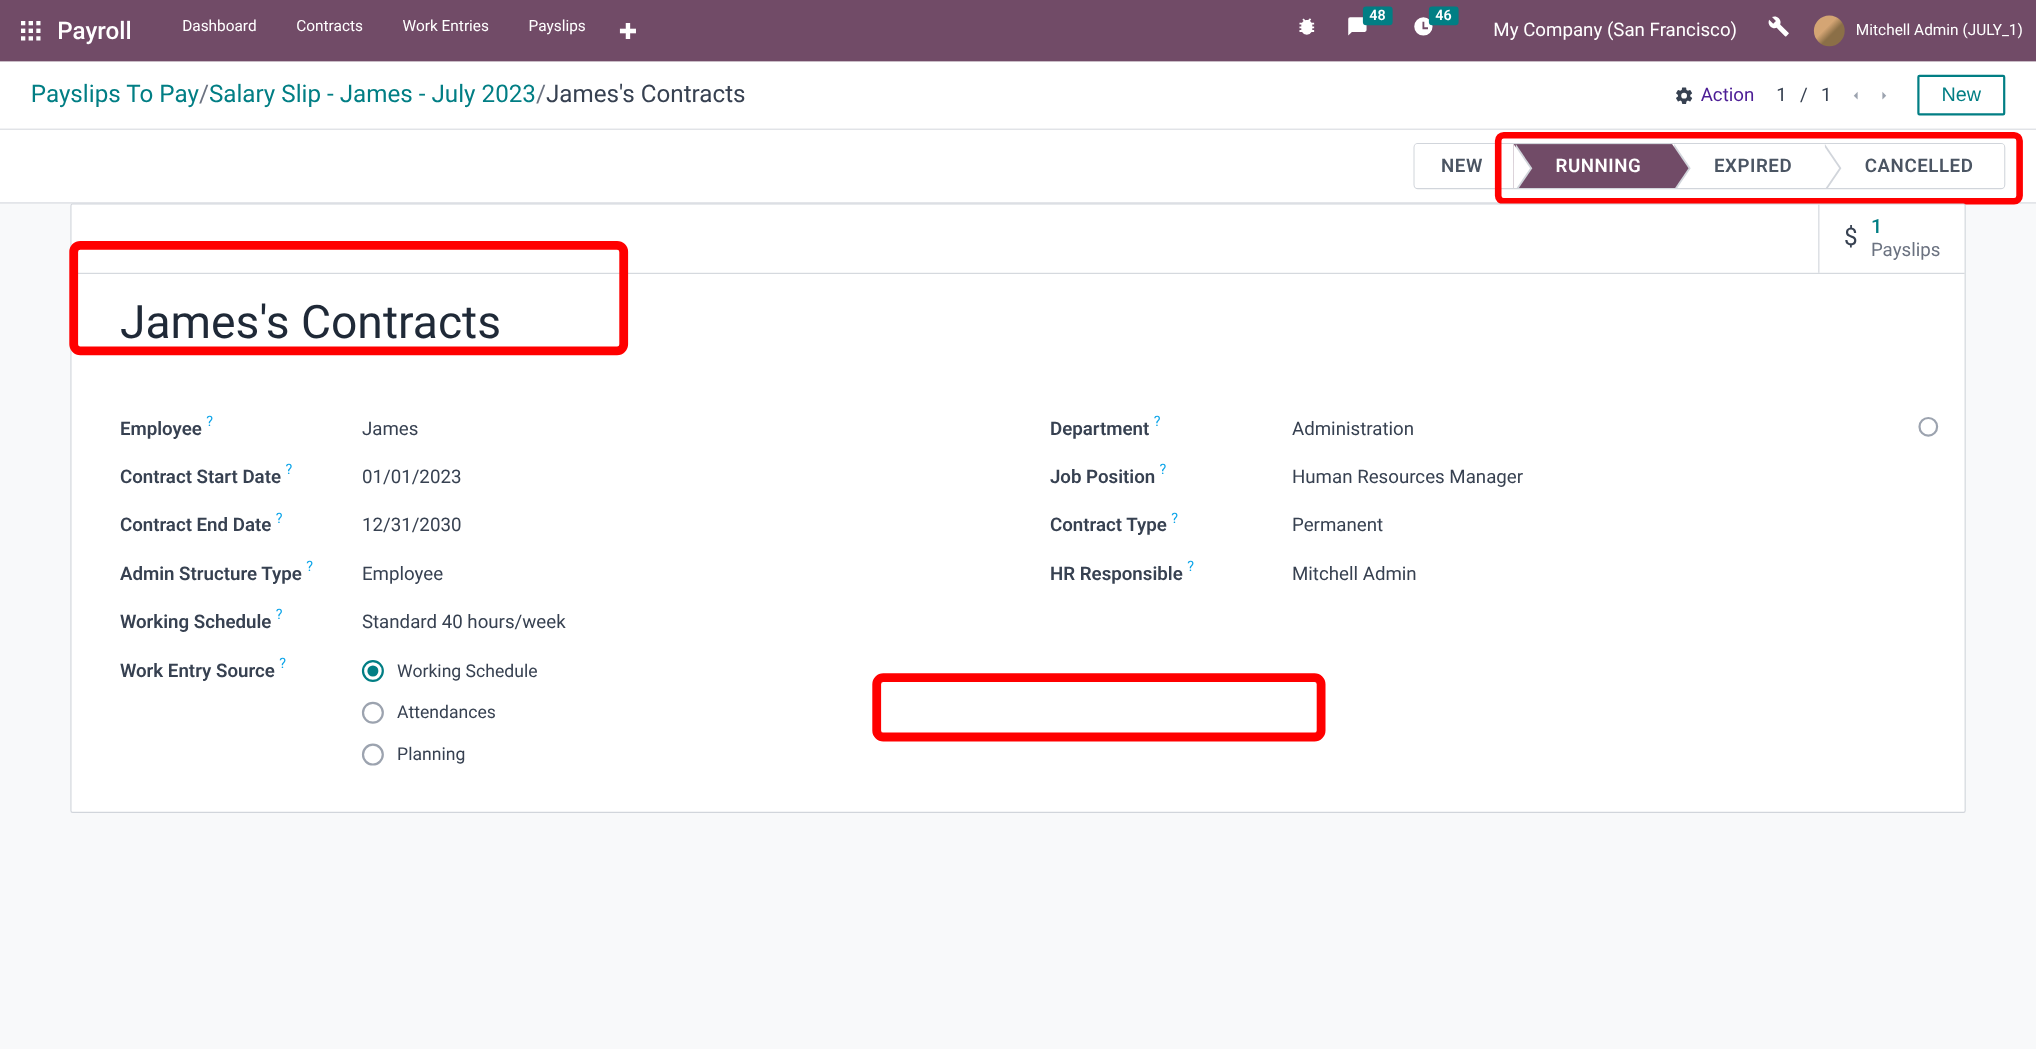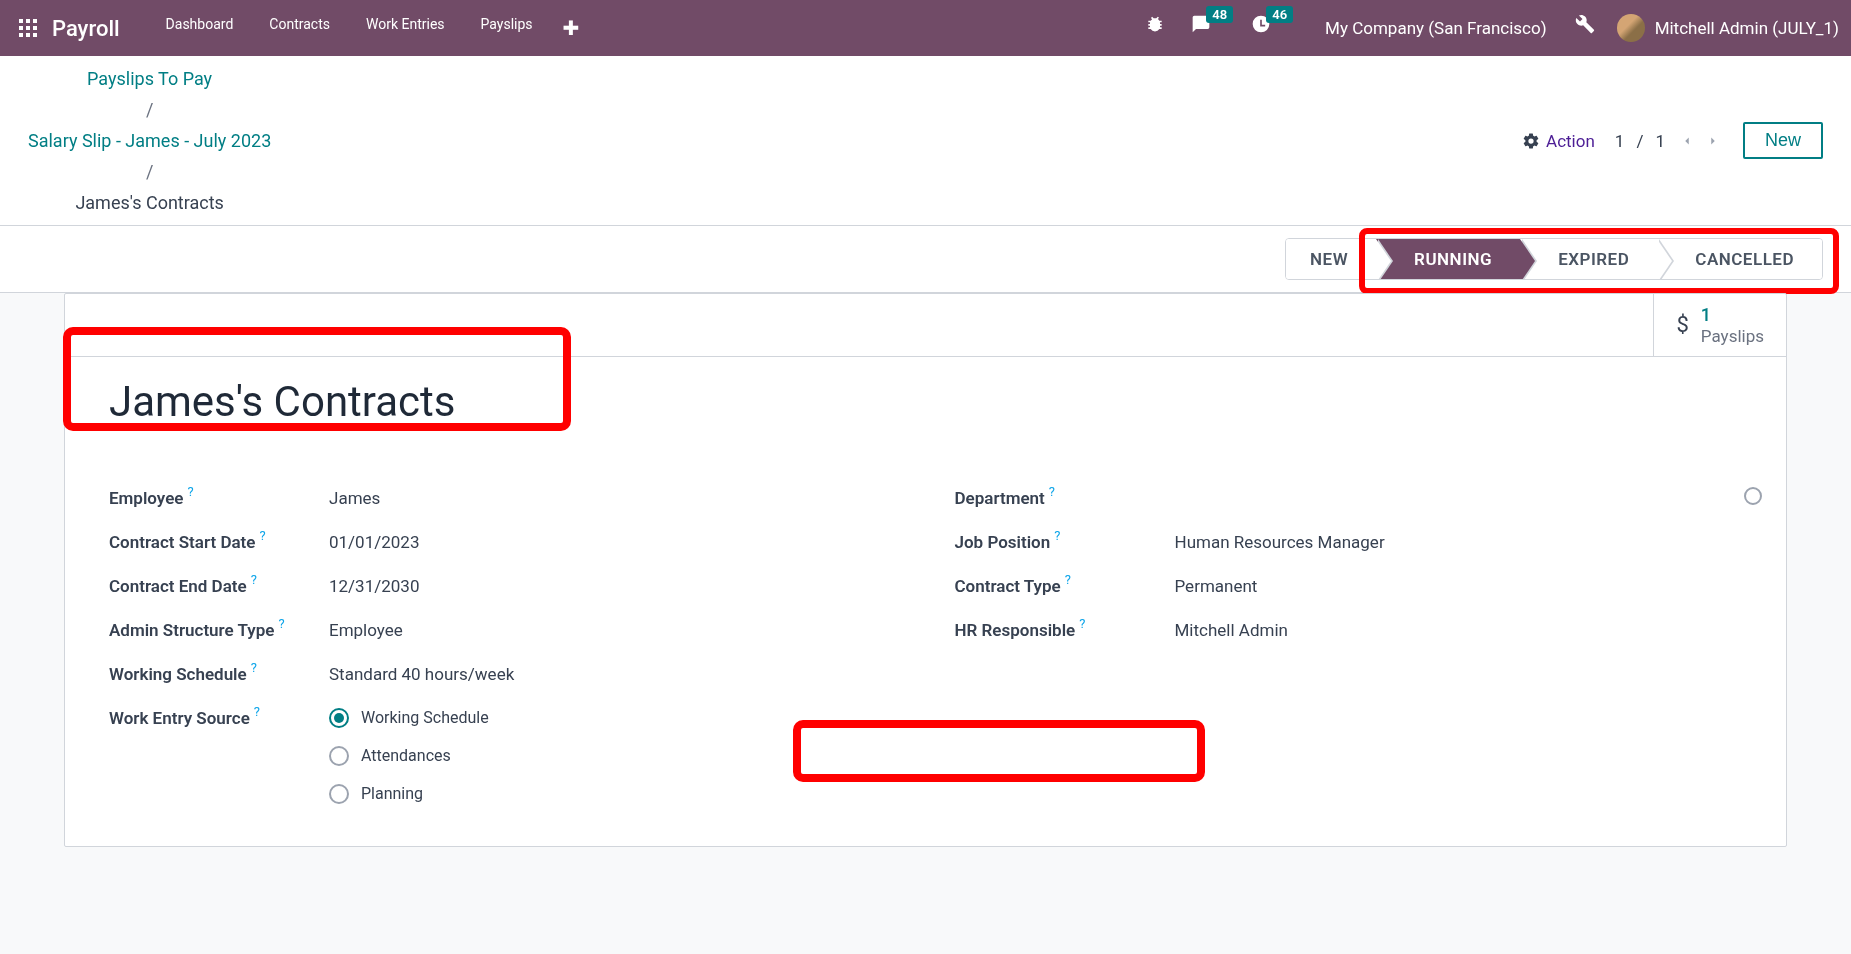--- a/index.html
+++ b/index.html
@@ -12,24 +12,24 @@
 .nav-link { color: #fff; font-size: 14px; font-weight: 400; padding: 8px 18px; cursor: pointer; }
 .nav-plus { color: #fff; font-size: 20px; padding: 8px 12px; cursor: pointer; }
 .spacer { flex: 1; }
 .nav-right { display: flex; align-items: center; gap: 18px; }
 .icon-btn { position: relative; display: inline-flex; align-items: flex-start; justify-content: center; width: 28px; height: 28px; cursor: pointer; text-decoration: underline; }
 .icon-btn svg { fill: #fff; }
 .badge { position: absolute; top: -8px; right: -18px; background: #017e84; color: #fff; font-size: 13px; font-weight: 600; padding: 1px 6px; border-radius: 3px; }
 .company { color: #fff; font-size: 17px; cursor: pointer; padding: 0 6px; }
 .user-box { display: flex; align-items: center; gap: 10px; cursor: pointer; }
 .avatar { width: 28px; height: 28px; border-radius: 50%; background: linear-gradient(135deg, #d4a574 40%, #8b6f47 60%); display: inline-block; }
-.username { color: #fff; font-size: 17px; }
+.username { color: #fff; font-size: 14px; }
 
 .subbar { background: #fff; display: flex; align-items: center; padding: 12px 28px; border-bottom: 1px solid #d1d5db; }
-.breadcrumb { display: flex; align-items: center; gap: 10px; font-size: 18px; flex-direction: column; }
+.breadcrumb { display: flex; align-items: center; font-size: 22px; }
 .crumb-link { color: #017e84; cursor: pointer; }
 .crumb-sep { color: #6b7280; }
 .crumb-current { color: #374151; }
 .subbar-right { margin-left: auto; display: flex; align-items: center; gap: 20px; }
 .action-btn { display: flex; align-items: center; gap: 6px; color: #4c1d95; font-size: 17px; cursor: pointer; }
 .action-btn svg { fill: #374151; }
 .pager { display: flex; align-items: center; gap: 12px; font-size: 17px; color: #374151; }
 .pager-arrows { display: flex; gap: 6px; }
 .pager-arrow { width: 20px; height: 20px; display: inline-flex; align-items: center; justify-content: center; color: #9ca3af; cursor: pointer; }
 .pager-arrow svg { fill: #9ca3af; }
@@ -256,20 +256,21 @@
             </div>
           </div>
         </div>
 
         <div class="col">
           <div class="field-row">
             <span class="field-label">
                 <span>Department</span>
                 <span class="help-q">?</span>
               </span>
+            <span class="field-value">Administration</span>
           </div>
           <div class="field-row">
             <span class="field-label">
                 <span>Job Position</span>
                 <span class="help-q">?</span>
               </span>
             <span class="field-value">Human Resources Manager</span>
           </div>
           <div class="field-row">
             <span class="field-label">

